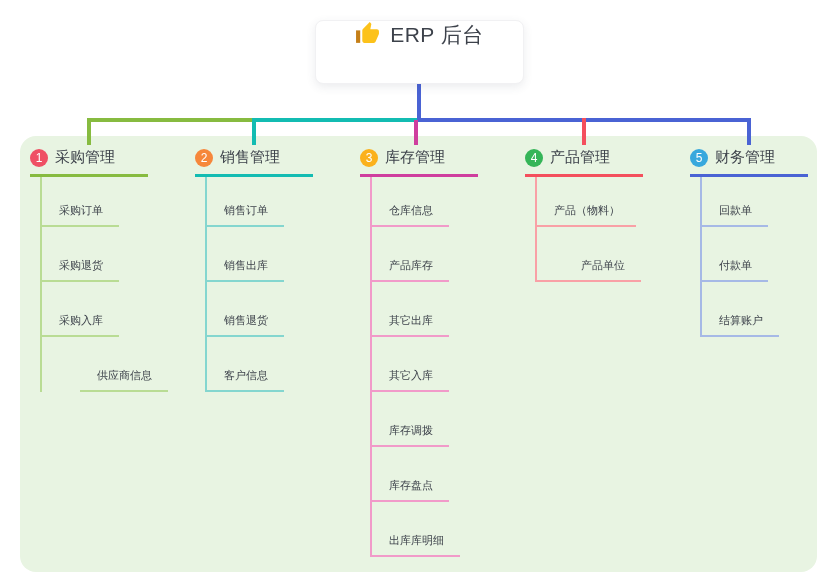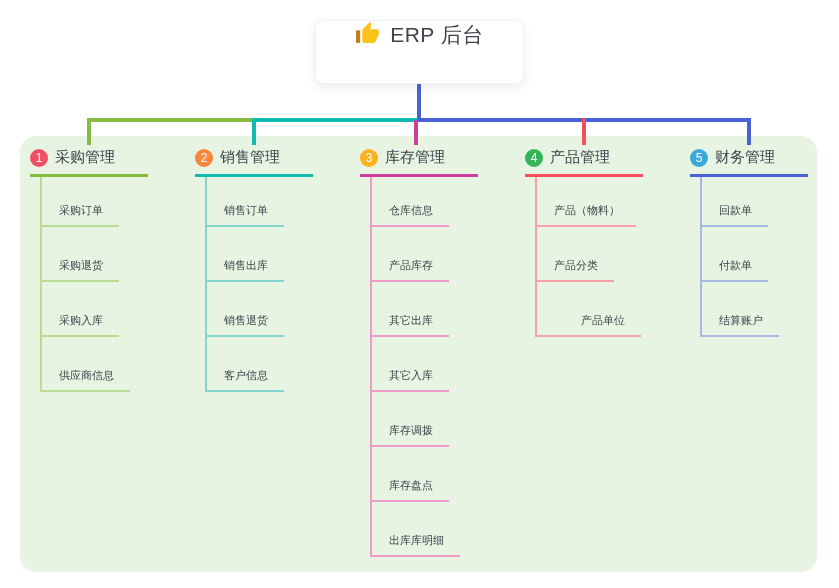--- a/index.html
+++ b/index.html
@@ -69,21 +69,21 @@
 
   <div class="column" style="left:30px">
     <div class="branch-header" style="border-bottom-color: rgb(135, 187, 64);">
       <span class="badge" style="background-color: rgb(239, 80, 100);">1</span>
       <span>采购管理</span>
     </div>
     <div class="children" style="border-left-color: rgb(185, 220, 148);">
       <div class="child" style="border-bottom-color: rgb(185, 220, 148);">采购订单</div>
       <div class="child" style="border-bottom-color: rgb(185, 220, 148);">采购退货</div>
       <div class="child" style="border-bottom-color: rgb(185, 220, 148);">采购入库</div>
-      <div class="child" style="border-bottom-color: rgb(185, 220, 148);">供应商信息</div>
+      <div class="child" style="border-bottom-color: rgb(185, 220, 148); margin-left: 38px;">供应商信息</div>
     </div>
   </div>
 
   <div class="column" style="left:195px">
     <div class="branch-header" style="border-bottom-color: rgb(19, 188, 178);">
       <span class="badge" style="background-color: rgb(246, 135, 59);">2</span>
       <span>销售管理</span>
     </div>
     <div class="children" style="border-left-color: rgb(132, 214, 207);">
       <div class="child" style="border-bottom-color: rgb(132, 214, 207);">销售订单</div>
@@ -109,21 +109,20 @@
     </div>
   </div>
 
   <div class="column" style="left:525px">
     <div class="branch-header" style="border-bottom-color: rgb(244, 79, 93);">
       <span class="badge" style="background-color: rgb(53, 181, 88);">4</span>
       <span>产品管理</span>
     </div>
     <div class="children" style="border-left-color: rgb(249, 160, 166);">
       <div class="child" style="border-bottom-color: rgb(249, 160, 166);">产品（物料）</div>
-      <div class="child" style="border-bottom-color: rgb(249, 160, 166);">产品分类</div>
       <div class="child" style="border-bottom-color: rgb(249, 160, 166); padding-left: 44px;">产品单位</div>
     </div>
   </div>
 
   <div class="column" style="left:690px">
     <div class="branch-header" style="border-bottom-color: rgb(74, 99, 212);">
       <span class="badge" style="background-color: rgb(56, 168, 221);">5</span>
       <span>财务管理</span>
     </div>
     <div class="children" style="border-left-color: rgb(166, 185, 230);">

